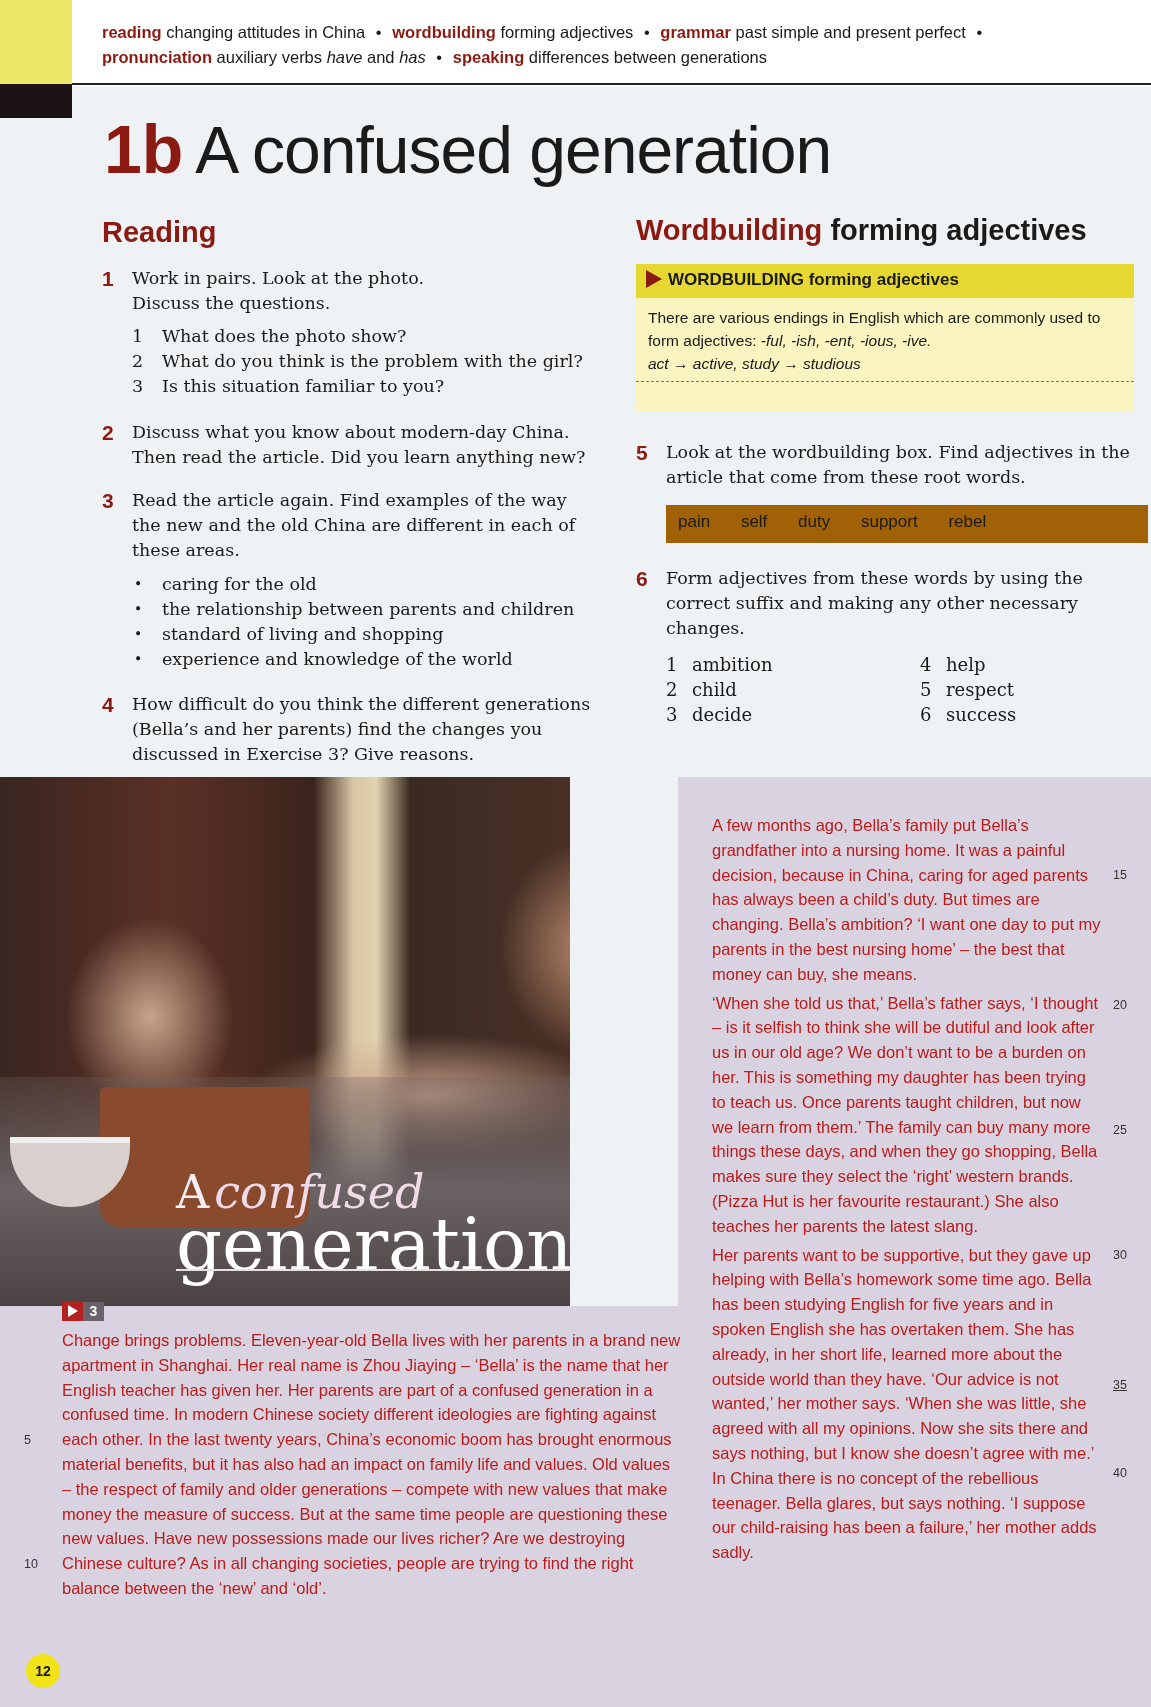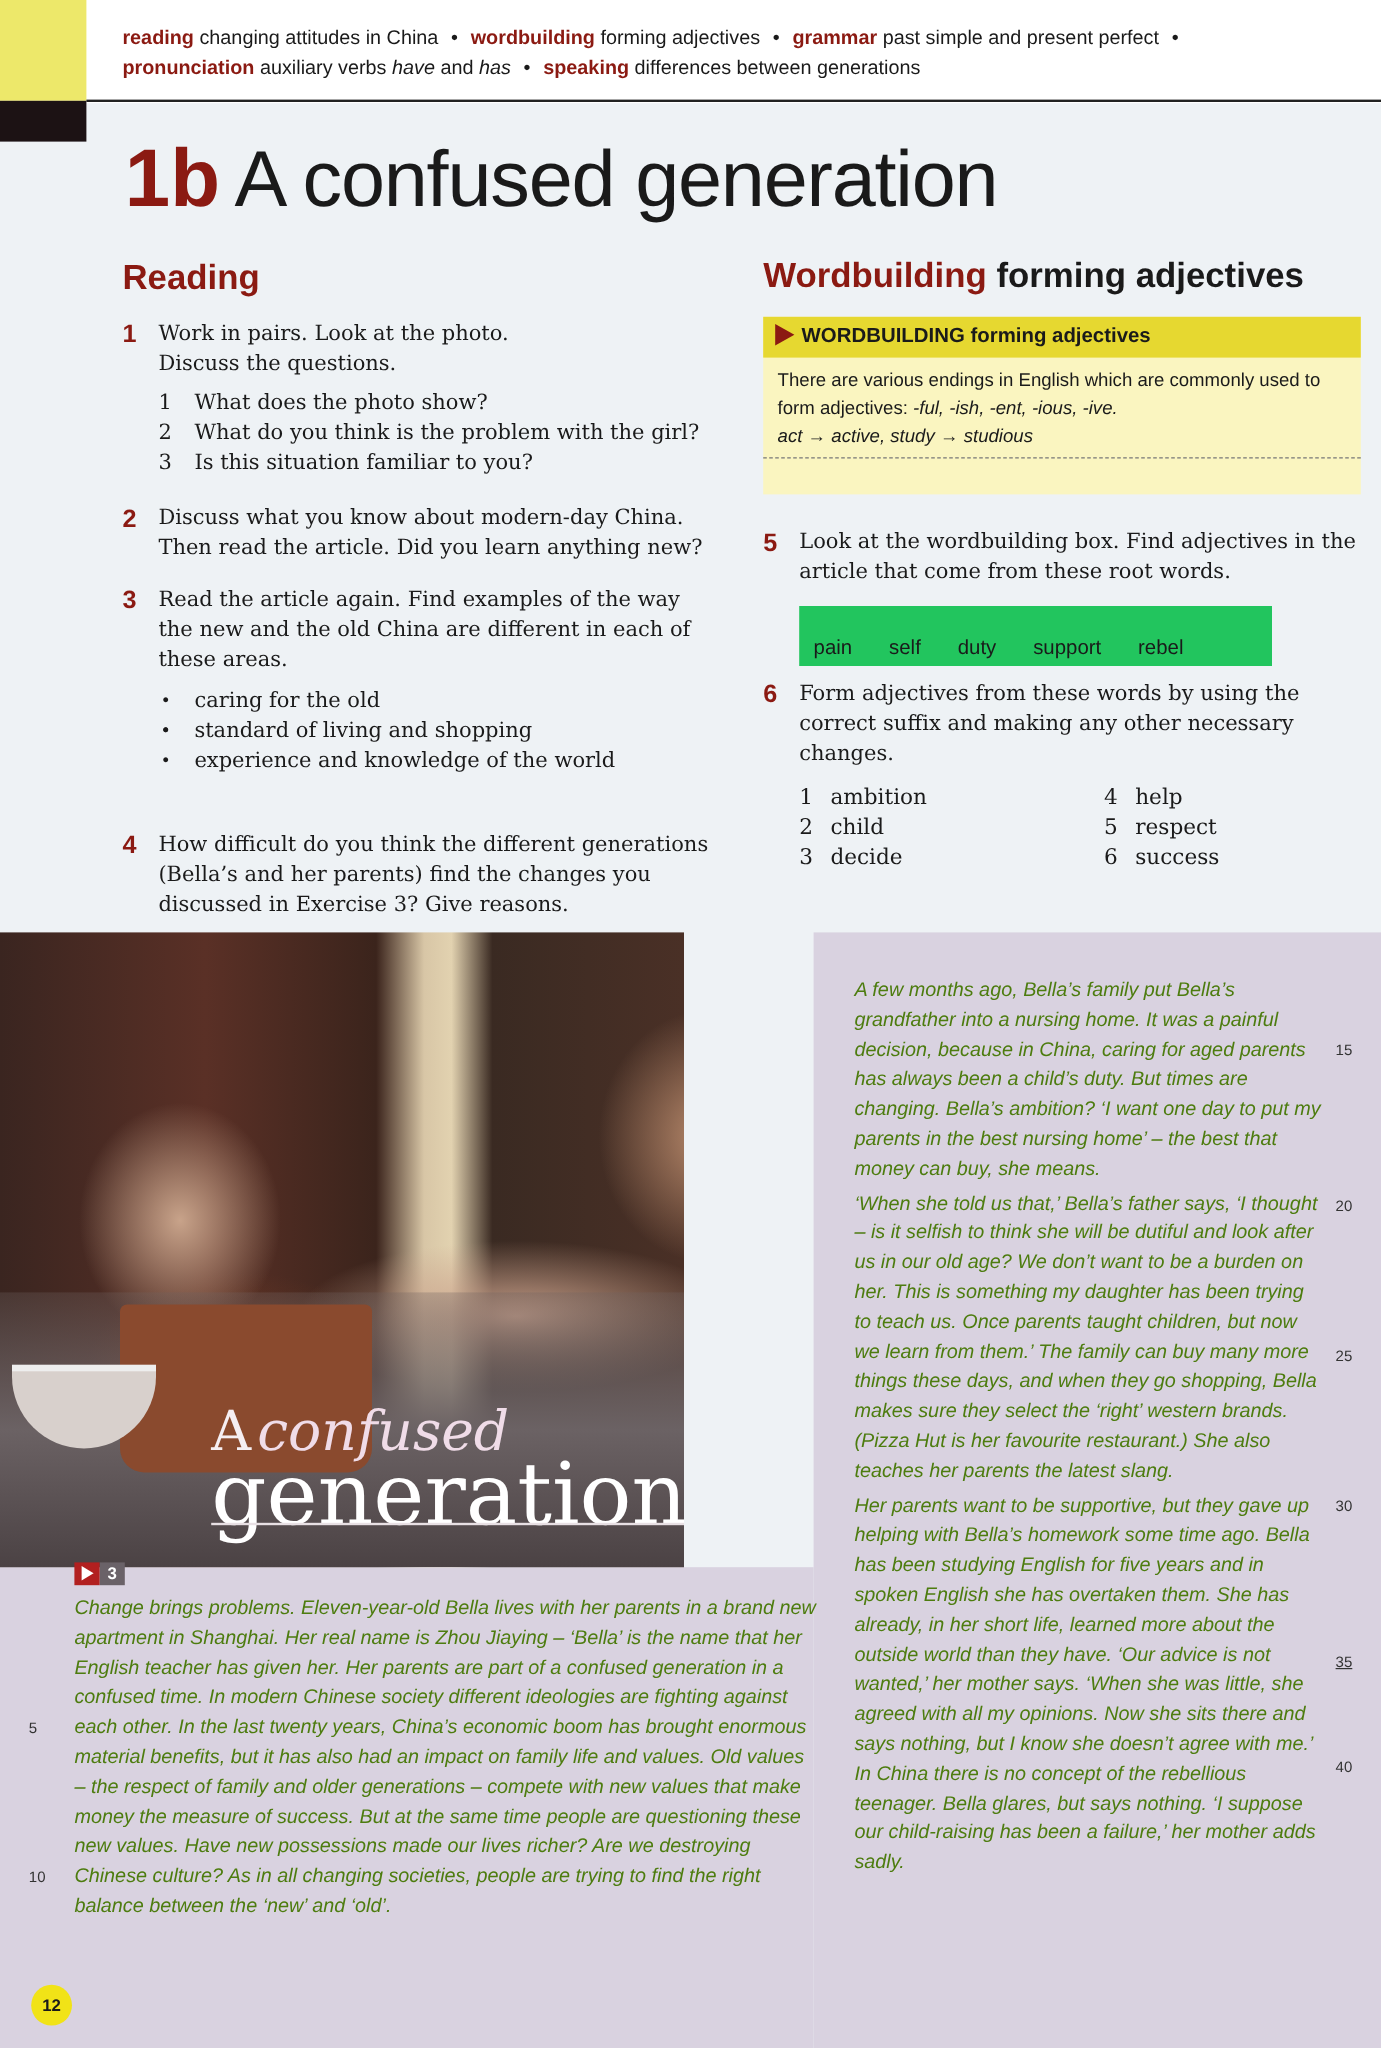--- a/index.html
+++ b/index.html
@@ -40,21 +40,21 @@
   .bullets li .sn { font-size: 14px; left: 2px; }
 
   
   #wb-box { position: absolute; left: 636px; top: 264px; width: 498px; height: 148px; background: #faf5c0; }
   #wb-box-head { height: 34px; background: #e6d830; padding: 6px 10px; font-family: "Liberation Sans", sans-serif; font-weight: bold; font-size: 17px; white-space: nowrap; }
   #wb-box-head .tri { display: inline-block; width: 0; height: 0; border-top: 9px solid transparent; border-bottom: 9px solid transparent; border-left: 16px solid #8b1a12; vertical-align: -3px; margin-right: 6px; }
   #wb-box-body { padding: 8px 12px 6px 12px; font-family: "Liberation Sans", sans-serif; font-size: 15.5px; line-height: 23px; border-bottom: 1.5px dashed #777; height: 84px; }
   #wb-box-body i { font-style: italic; }
   #wb-box-foot { padding: 5px 12px; font-family: "Liberation Sans", sans-serif; font-size: 16px; line-height: 22px; }
 
-  #root-words { position: absolute; left: 666px; top: 505px; width: 394px; height: 38px; background: #22c55e; padding: 25px 12px; font-family: "Liberation Sans", sans-serif; font-size: 17px; white-space: nowrap; }
+  #root-words { position: absolute; left: 666px; top: 505px; width: 482px; height: 38px; background: #a16207; padding: 7px 12px; font-family: "Liberation Sans", sans-serif; font-size: 17px; white-space: nowrap; }
   #root-words span { margin-right: 26px; }
 
   .grid6 { position: absolute; font-size: 18px; line-height: 25px; }
   .grid6 .item { position: absolute; white-space: nowrap; }
   .grid6 .item .gn { display: inline-block; width: 26px; }
 
   
   #photo { position: absolute; left: 0; top: 777px; width: 570px; height: 529px; overflow: hidden;
     background:
       radial-gradient(ellipse 120px 140px at 150px 240px, #c8a38a 0%, rgba(200,163,138,0.0) 70%),
@@ -68,21 +68,21 @@
   #photo .pot { position: absolute; left: 100px; top: 310px; width: 210px; height: 140px; background: #8a4a2e; border-radius: 6px 6px 20px 20px; }
   #photo-title { position: absolute; left: 176px; top: 392px; color: #f5eef2; font-family: "DejaVu Serif", serif; line-height: 1; }
   #photo-title .a { font-size: 46px; }
   #photo-title .conf { font-size: 46px; font-style: italic; color: #f0dce8; }
   #photo-title .gen { display: block; font-size: 72px; margin-top: -6px; color: #ffffff; }
   #photo-title-rule { position: absolute; left: 176px; top: 492px; width: 502px; height: 2px; background: #e8e0e4; }
 
   
   #article-right { position: absolute; left: 678px; top: 777px; width: 473px; height: 930px; background: #d9d2e0; }
   #article-bottom { position: absolute; left: 0; top: 1306px; width: 678px; height: 401px; background: #d9d2e0; }
-  .art { position: absolute; font-family: "Liberation Sans", sans-serif; font-size: 16.5px; line-height: 24.8px; color: #4d7c0f; font-style: italic; }
+  .art { position: absolute; font-family: "Liberation Sans", sans-serif; font-size: 16.5px; line-height: 24.8px; color: #b91c1c; }
   .art p { margin-bottom: 4px; }
   .lnum { position: absolute; font-family: "Liberation Sans", sans-serif; font-size: 12.5px; color: #333; }
 
   #audio-icon { position: absolute; left: 62px; top: 1302px; height: 19px; display: flex; }
   #audio-icon .play { width: 21px; height: 19px; background: #b22020; position: relative; }
   #audio-icon .play::after { content: ""; position: absolute; left: 6px; top: 3px; border-top: 6.5px solid transparent; border-bottom: 6.5px solid transparent; border-left: 10px solid #fff; }
   #audio-icon .track { width: 21px; height: 19px; background: #6a6268; color: #fff; font-family: "Liberation Sans", sans-serif; font-weight: bold; font-size: 14px; text-align: center; line-height: 19px; }
 
   #page-num { position: absolute; left: 26px; top: 1654px; width: 34px; height: 34px; border-radius: 50%; background: #f1e317; font-family: "Liberation Sans", sans-serif; font-weight: bold; font-size: 14px; text-align: center; line-height: 34px; }
 </style>
@@ -130,21 +130,21 @@
 <div class="ex" style="left:132px; top:420px; width:480px;">
   <span class="n">2</span>
   <div>Discuss what you know about modern-day China. Then read the article. Did you learn anything new?</div>
 </div>
 
 <div class="ex" style="left:132px; top:488px; width:465px;">
   <span class="n">3</span>
   <div>Read the article again. Find examples of the way the new and the old China are different in each of these areas.</div>
   <ul class="sublist bullets" style="width:480px; margin-top:9px;">
     <li><span class="sn">•</span><span>caring for the old</span></li>
-    <li><span class="sn">•</span></li>
+    <li><span class="sn">•</span><span>the relationship between parents and children</span></li>
     <li><span class="sn">•</span><span>standard of living and shopping</span></li>
     <li><span class="sn">•</span><span>experience and knowledge of the world</span></li>
   </ul>
 </div>
 
 <div class="ex" style="left:132px; top:692px; width:480px;">
   <span class="n">4</span>
   <div>How difficult do you think the different generations (Bella’s and her parents) find the changes you discussed in Exercise 3? Give reasons.</div>
 </div>
 

